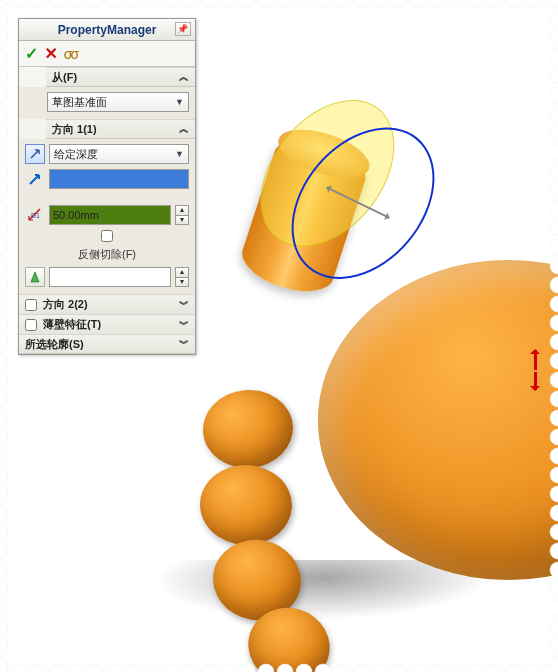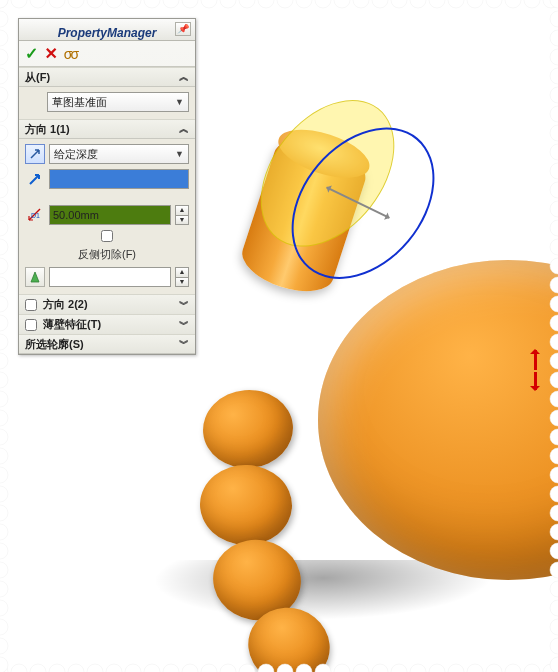--- a/index.html
+++ b/index.html
@@ -79,24 +79,24 @@
 
   
   .panel {
     position: absolute; left: 18px; top: 18px; width: 178px;
     background: linear-gradient(#f7f7f4, #ecece7);
     border: 1px solid #9a9a94;
     box-shadow: 1px 1px 3px rgba(0,0,0,0.25);
     font-size: 11px; color: #222;
   }
   .pm-title {
-    display:flex; align-items:flex-end; justify-content:center;
+    display:flex; align-items:center; justify-content:center;
     height:22px; background:linear-gradient(#fbfbfa,#e7e7e1);
     border-bottom:1px solid #b8b8b0; position:relative;
-    font-weight:bold; color:#1a3a7a; font-size:12px;font-style:italic;
+    font-weight:bold; color:#1a3a7a; font-size:12px;
   }
   .pm-pin { position:absolute; right:4px; top:3px; width:16px; height:14px;
     border:1px solid #b0b0a8; background:linear-gradient(#fff,#e8e8e2);
     font-size:9px; line-height:12px; text-align:center; color:#c05000; }
   
   .feat-title {
     display:flex; align-items:center; height:22px;
     background:linear-gradient(#fdfdfb,#eceadd);
     border-bottom:1px solid #c8c8c0; padding:0 4px; gap:4px;
     color:#2a4aa0; font-weight:bold;
@@ -112,21 +112,21 @@
   }
   .ok { color:#1a9b1a; font-size:16px; font-weight:bold; cursor:pointer; }
   .cancel { color:#d01010; font-size:16px; font-weight:bold; cursor:pointer; }
   .glasses { color:#b07000; font-size:14px; cursor:pointer; letter-spacing:-2px; }
   
   .section-hdr {
     display:flex; align-items:center; justify-content:space-between;
     height:20px; padding:0 6px;
     background:linear-gradient(#f2f2ec,#e6e6de);
     border-top:1px solid #d6d6cc; border-bottom:1px solid #c8c8c0;
-    font-weight:bold; cursor:pointer;
+    font-weight:bold; cursor:pointer;margin-left:27px;
   }
   .chev { font-size:10px; color:#555; }
   .section-body { padding:5px 6px 7px 6px; background:#eceae0; display:flex; flex-direction:column; gap:5px; }
   
   .combo {
     display:flex; align-items:center; height:20px;
     background:linear-gradient(#fff,#eee); border:1px solid #9a9a94;
     padding:0 4px; cursor:pointer; font-size:11px;
   }
   .combo .arrow { margin-left:auto; font-size:9px; color:#444; }

